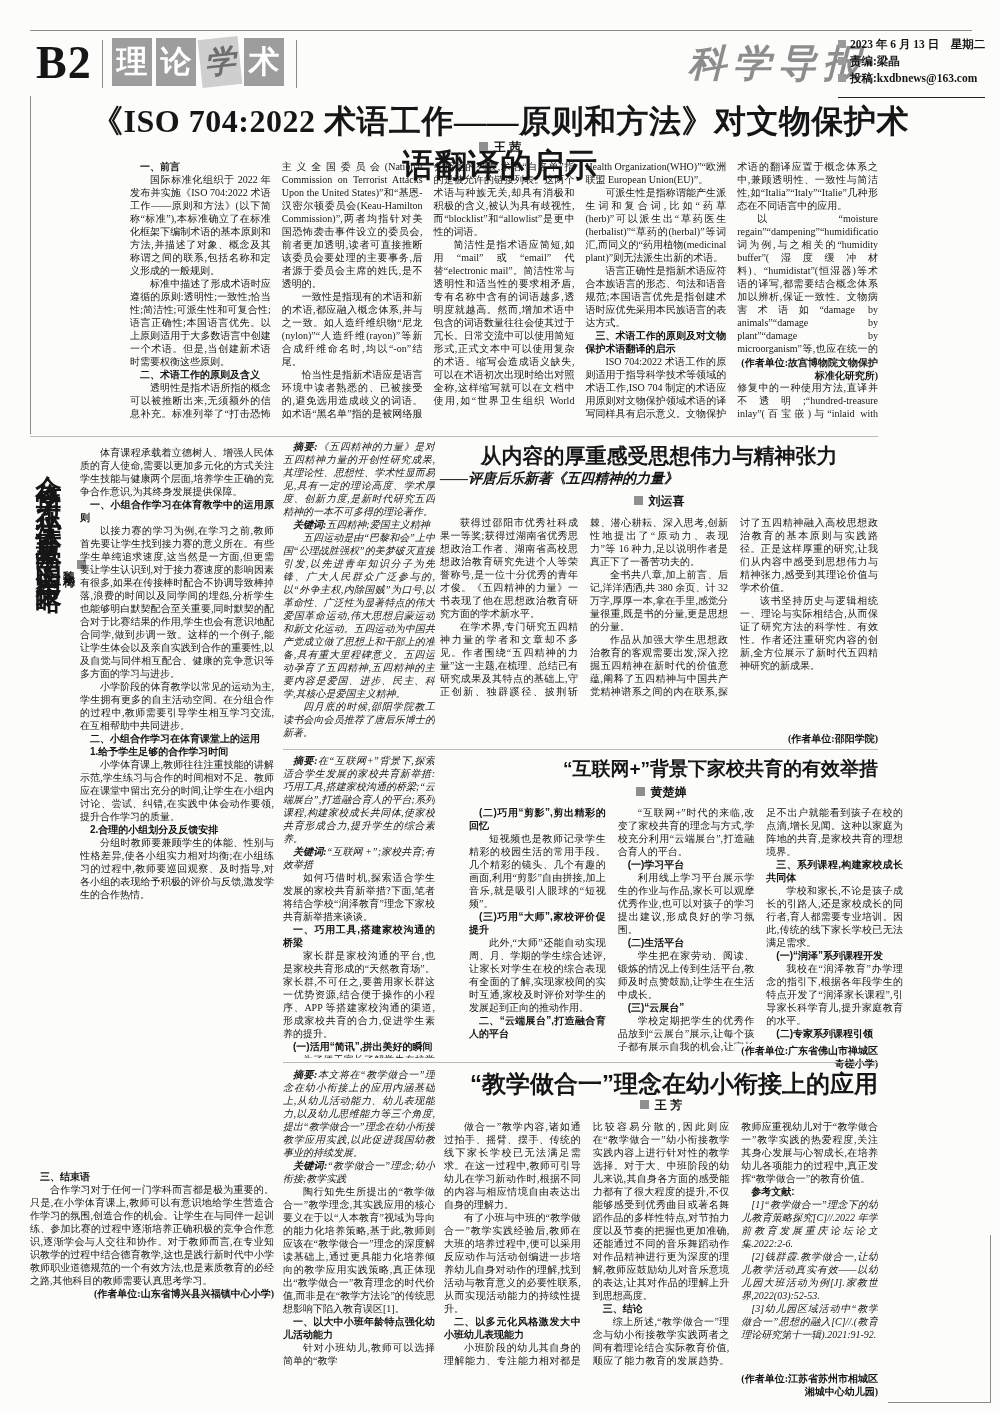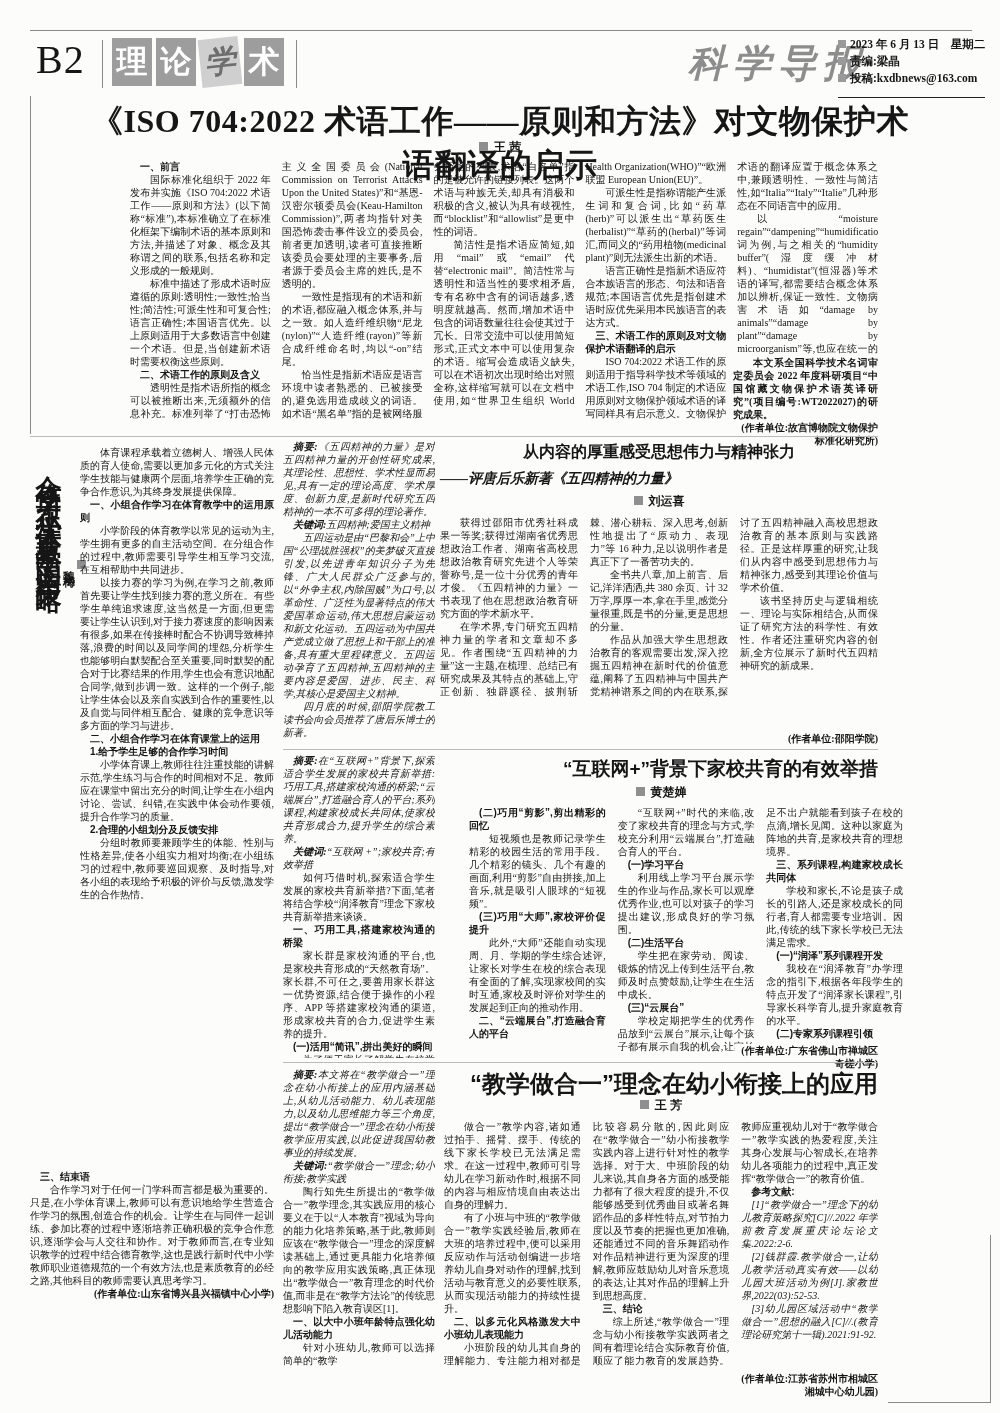--- a/index.html
+++ b/index.html
@@ -1,35 +1,35 @@
 <!DOCTYPE html>
 <html><head>
 <meta charset="utf-8">
 <style>
   html,body{margin:0;padding:0;}
   body{width:1000px;height:1413px;position:relative;background:#fcfcfa;color:#161616;
        font-family:"Liberation Serif","DejaVu Serif",serif;overflow:hidden;}
   .abs{position:absolute;}
   .rule{background:#8a8a8a;}
   
-  .pageno{font-size:40px;font-weight:normal;font-family:"Liberation Serif",serif;letter-spacing:1px;}
+  .pageno{font-size:46px;font-weight:bold;font-family:"Liberation Serif",serif;letter-spacing:1px;}
   .secbox{display:inline-block;width:40px;height:48px;background:#9d9d9d;color:#fff;
           font-family:"Liberation Sans","DejaVu Sans",sans-serif;font-weight:bold;
           font-size:31px;line-height:48px;text-align:center;margin-right:4px;vertical-align:top;}
   .secbox.light{background:#cfcfcf;color:#6e6e6e;transform:rotate(-6deg);font-style:italic;}
   .masthead{font-size:38px;color:#8d8d8d;font-style:italic;font-weight:bold;letter-spacing:7px;}
   .hinfo{font-size:11.5px;font-weight:bold;line-height:17px;white-space:nowrap;}
   .hinfo .sq{display:inline-block;width:8px;height:8px;background:#9a9a9a;margin-right:4px;}
   
   .main-title{font-size:32px;font-weight:bold;text-align:center;letter-spacing:0.5px;}
   .byline{font-size:12px;font-weight:bold;text-align:center;
           font-family:"Liberation Sans","DejaVu Sans",sans-serif;}
   .byline .sq{display:inline-block;width:9px;height:9px;background:#8f8f8f;margin-right:6px;}
   .sub-title{font-weight:bold;text-align:right;font-family:"Liberation Sans","DejaVu Sans",sans-serif;}
-  .review-title{font-size:16px;font-weight:bold;text-align:center;font-family:"Liberation Serif",serif;}
+  .review-title{font-size:21px;font-weight:bold;text-align:center;font-family:"Liberation Serif",serif;}
   .review-sub{font-size:14px;font-weight:bold;font-style:italic;text-align:left;}
   
   .flow{font-size:10px;line-height:13px;text-align:justify;overflow:hidden;}
   .cols5{column-count:5;column-gap:11px;}
   .cols3{column-count:3;column-gap:12px;}
   .seg{margin:0;}
   .seg-p{text-indent:2em;}
   .seg-h{font-weight:bold;text-indent:1em;font-family:"Liberation Sans","DejaVu Sans",sans-serif;}
   .seg-k{font-style:italic;text-indent:1em;}
   .seg-kp{font-style:italic;text-indent:2em;}
@@ -83,35 +83,34 @@
     <p class="seg seg-p">简洁性是指术语应简短,如用“mail”或“email”代替“electronic mail”。简洁性常与透明性和适当性的要求相矛盾,专有名称中含有的词语越多,透明度就越高。然而,增加术语中包含的词语数量往往会使其过于冗长。日常交流中可以使用简短形式,正式文本中可以使用复杂的术语。缩写会造成语义缺失,可以在术语初次出现时给出对照全称,这样缩写就可以在文档中使用,如“世界卫生组织 World Health Organization(WHO)”“欧洲联盟 European Union(EU)”。</p>
     <p class="seg seg-p">可派生性是指称谓能产生派生词和复合词,比如“药草(herb)”可以派生出“草药医生(herbalist)”“草药的(herbal)”等词汇,而同义的“药用植物(medicinal plant)”则无法派生出新的术语。</p>
     <p class="seg seg-p">语言正确性是指新术语应符合本族语言的形态、句法和语音规范;本国语言优先是指创建术语时应优先采用本民族语言的表达方式。</p>
     <p class="seg seg-h">三、术语工作的原则及对文物保护术语翻译的启示</p>
     <p class="seg seg-p">ISO 704:2022 术语工作的原则适用于指导科学技术等领域的术语工作,ISO 704 制定的术语应用原则对文物保护领域术语的译写同样具有启示意义。文物保护术语的翻译应置于概念体系之中,兼顾透明性、一致性与简洁性,如“Italia”“Italy”“Italie”几种形态在不同语言中的应用。</p>
     <p class="seg seg-p">以“moisture regain”“dampening”“humidification”等词为例,与之相关的“humidity buffer”(湿度缓冲材料)、“humidistat”(恒湿器)等术语的译写,都需要结合概念体系加以辨析,保证一致性。文物病害术语如“damage by animals”“damage by plant”“damage by microorganism”等,也应在统一的概念体系下规范译写。</p>
     <p class="seg seg-p">再如“Dutch method”是纸张修复中的一种使用方法,直译并不透明;“hundred-treasure inlay”(百宝嵌)与“inlaid with gem”相比,更能体现透明性与简洁性;“Jade Ruyi scepter”(玉如意)则体现了本国语言优先的原则,汉语拼音音译与意译相结合是文物术语译写的有效途径。</p>
   </div>
 
 <div class="abs attr-box" style="left:733px;top:356px;width:145px;">
-  <p class="seg seg-note" style="text-align:justify;">本文系全国科学技术名词审定委员会 2022 年度科研项目“中国馆藏文物保护术语英译研究”(项目编号:WT2022027)的研究成果。</p>
   <p class="seg seg-attr">(作者单位:故宫博物院文物保护标准化研究所)</p>
 </div>
 
 <div class="abs" style="left:30px;top:436px;width:848px;height:1px;background:#bbb;"></div>
 
 <div class="abs vtitle" style="left:32px;top:455px;height:660px;">合作学习在小学体育教学中的运用策略</div>
 <div class="abs vbyline" style="left:60px;top:560px;height:110px;">
   <span class="sq"></span><span>魏永梅</span>
 </div>
 <div class="abs flow" style="left:80px;top:446px;width:194px;height:720px;">
     <p class="seg seg-p">体育课程承载着立德树人、增强人民体质的育人使命,需要以更加多元化的方式关注学生技能与健康两个层面,培养学生正确的竞争合作意识,为其终身发展提供保障。</p>
     <p class="seg seg-h">一、小组合作学习在体育教学中的运用原则</p>
+    <p class="seg seg-p">以接力赛的学习为例,在学习之前,教师首先要让学生找到接力赛的意义所在。有些学生单纯追求速度,这当然是一方面,但更需要让学生认识到,对于接力赛速度的影响因素有很多,如果在传接棒时配合不协调导致棒掉落,浪费的时间以及同学间的埋怨,分析学生也能够明白默契配合至关重要,同时默契的配合对于比赛结果的作用,学生也会有意识地配合同学,做到步调一致。这样的一个例子,能让学生体会以及亲自实践到合作的重要性,以及自觉与同伴相互配合、健康的竞争意识等多方面的学习与进步。</p>
     <p class="seg seg-p">小学阶段的体育教学以常见的运动为主,学生拥有更多的自主活动空间。在分组合作的过程中,教师需要引导学生相互学习交流,在互相帮助中共同进步。</p>
-    <p class="seg seg-p">以接力赛的学习为例,在学习之前,教师首先要让学生找到接力赛的意义所在。有些学生单纯追求速度,这当然是一方面,但更需要让学生认识到,对于接力赛速度的影响因素有很多,如果在传接棒时配合不协调导致棒掉落,浪费的时间以及同学间的埋怨,分析学生也能够明白默契配合至关重要,同时默契的配合对于比赛结果的作用,学生也会有意识地配合同学,做到步调一致。这样的一个例子,能让学生体会以及亲自实践到合作的重要性,以及自觉与同伴相互配合、健康的竞争意识等多方面的学习与进步。</p>
     <p class="seg seg-h">二、小组合作学习在体育课堂上的运用</p>
     <p class="seg seg-h">1.给予学生足够的合作学习时间</p>
     <p class="seg seg-p">小学体育课上,教师往往注重技能的讲解示范,学生练习与合作的时间相对不足。教师应在课堂中留出充分的时间,让学生在小组内讨论、尝试、纠错,在实践中体会动作要领,提升合作学习的质量。</p>
     <p class="seg seg-h">2.合理的小组划分及反馈安排</p>
     <p class="seg seg-p">分组时教师要兼顾学生的体能、性别与性格差异,使各小组实力相对均衡;在小组练习的过程中,教师要巡回观察、及时指导,对各小组的表现给予积极的评价与反馈,激发学生的合作热情。</p>
   </div>
 <div class="abs flow" style="left:30px;top:1170px;width:244px;height:160px;">
     <p class="seg seg-h">三、结束语</p>
     <p class="seg seg-p">合作学习对于任何一门学科而言都是极为重要的。只是,在小学体育课上,教师可以有意识地给学生营造合作学习的氛围,创造合作的机会。让学生在与同伴一起训练、参加比赛的过程中逐渐培养正确积极的竞争合作意识,逐渐学会与人交往和协作。对于教师而言,在专业知识教学的过程中结合德育教学,这也是践行新时代中小学教师职业道德规范的一个有效方法,也是素质教育的必经之路,其他科目的教师需要认真思考学习。</p>
     <p class="seg seg-attr">(作者单位:山东省博兴县兴福镇中心小学)</p>

